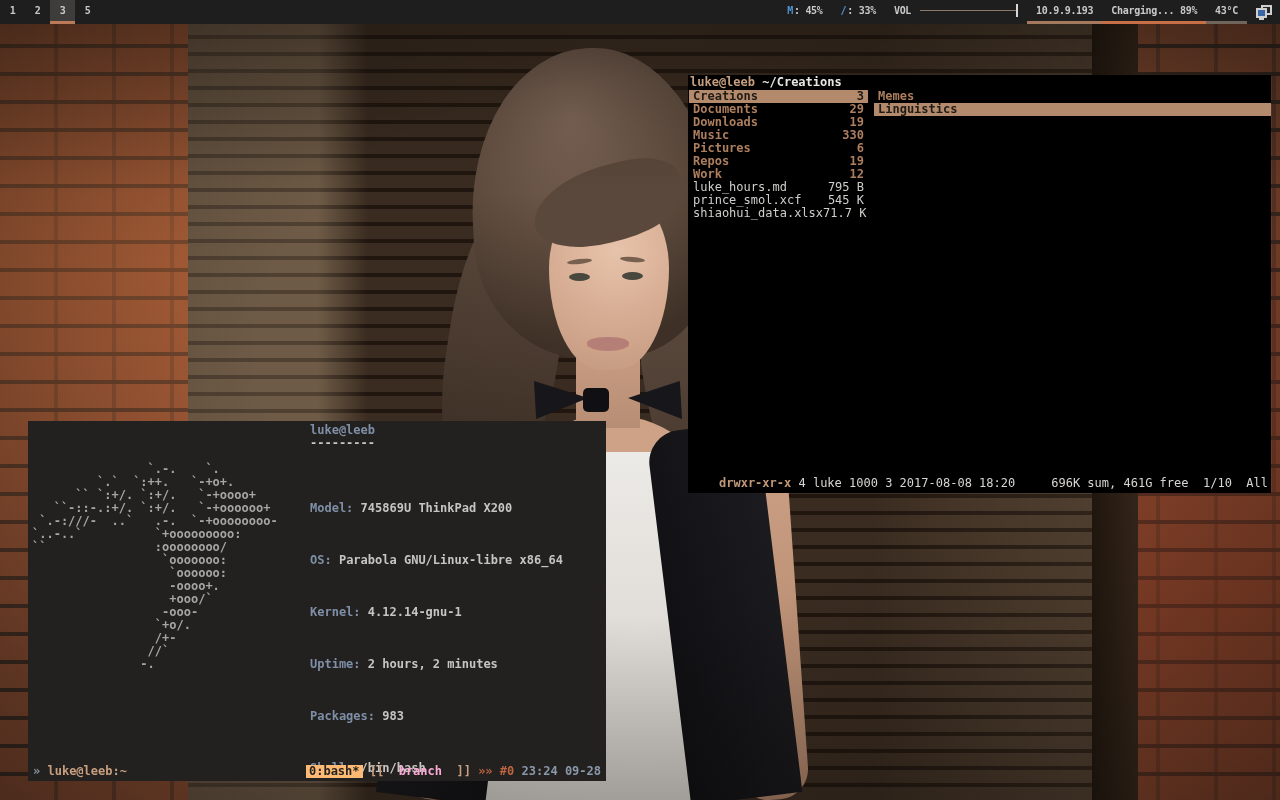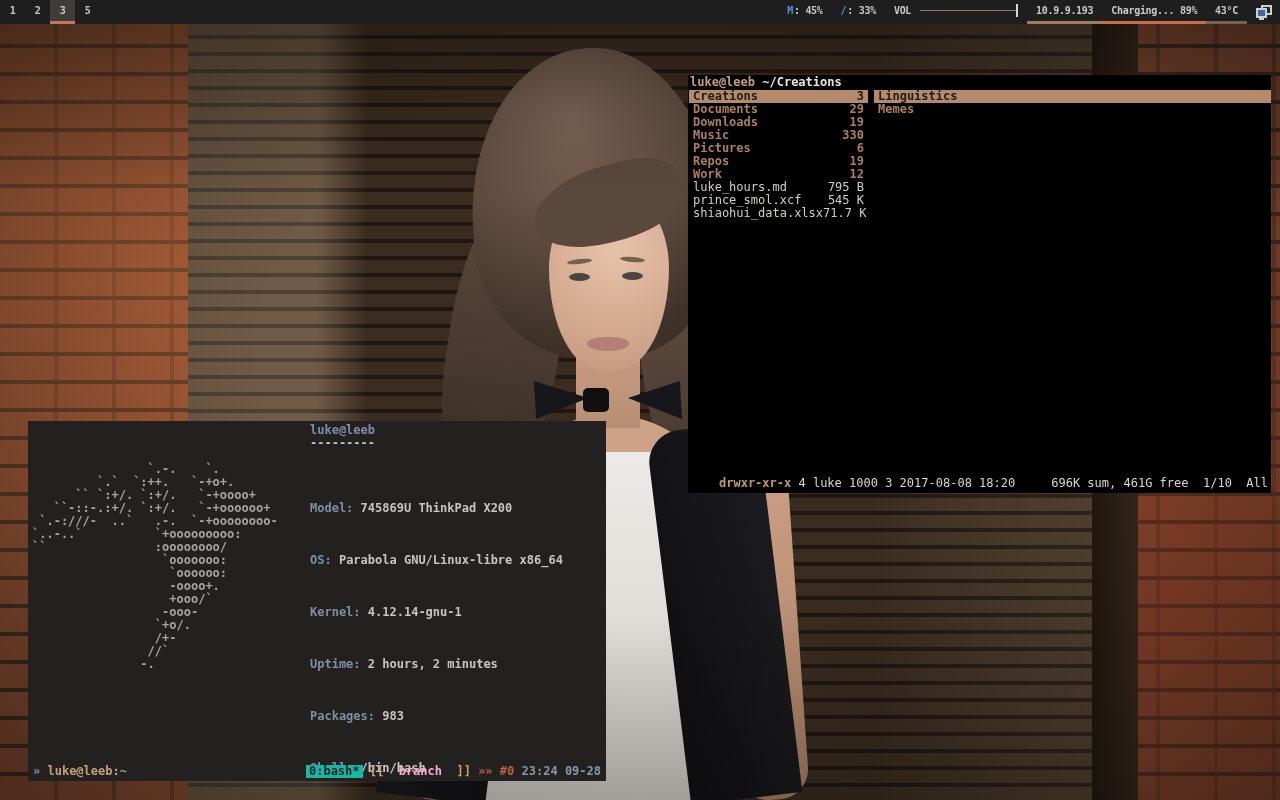--- a/index.html
+++ b/index.html
@@ -88,21 +88,21 @@
   .art{white-space:pre;color:#a6a5a2;min-width:278px;}
   .art div{height:13px;}
   .info div{height:13px;white-space:pre;}
   .ilabel{color:#7e8fa6;}
   .ival{color:#c6c5c2;}
   .fetch-title{color:#7e8fa6;}
   .tmux{position:absolute;left:0;right:0;bottom:2px;height:16px;display:flex;align-items:center;
     padding:0 5px;white-space:pre;}
   .tm-larrow{color:#8a97a8;} .tm-host{color:#c79f7f;}
   .tmux-right{margin-left:auto;display:flex;align-items:center;white-space:pre;}
-  .tm-win{background:#14b8a6;color:#26221e;padding:0 3px;}
+  .tm-win{background:#fdba74;color:#26221e;padding:0 3px;}
   .tm-flags{color:#c79f7f;} .tm-branch{color:#f9a8d4;}
   .tm-arrows{color:#bf6440;} .tm-pane{color:#bf6440;} .tm-time{color:#8a97a8;}
 
   
   .ranger{position:absolute;left:688px;top:75px;width:583px;height:418px;background:#000000;
     z-index:5;font-size:12px;line-height:13px;font-weight:700;overflow:hidden;}
   .r-title{height:14px;padding:1px 2px 0 2px;white-space:pre;}
   .r-user{color:#c79f7f;} .r-path{color:#e8e6e3;}
   .r-cols{display:flex;margin-top:0;padding-left:1px;}
   .r-col1{width:65px;margin-right:6px;}
@@ -267,23 +267,23 @@
           <div class="rrow dir"><span>Work</span><span>12</span></div>
 
           <div class="rrow file"><span>luke_hours.md</span><span>795 B</span></div>
 
           <div class="rrow file"><span>prince_smol.xcf</span><span>545 K</span></div>
 
           <div class="rrow file"><span>shiaohui_data.xlsx</span><span>71.7 K</span></div>
         </div>
       <div class="r-col3">
 
+          <div class="rrow dir"><span>Memes</span><span></span></div>
+
           <div class="rrow selected"><span>Linguistics</span><span></span></div>
-
-          <div class="rrow dir"><span>Memes</span><span></span></div>
         </div>
     </div>
     <div class="r-status">
       <span class="perms">drwxr-xr-x</span><span> 4 luke 1000 3 2017-08-08 18:20</span>
       <span class="r-status-right">696K sum, 461G free  1/10  All</span>
     </div>
   </div>
 
 </div>
 

